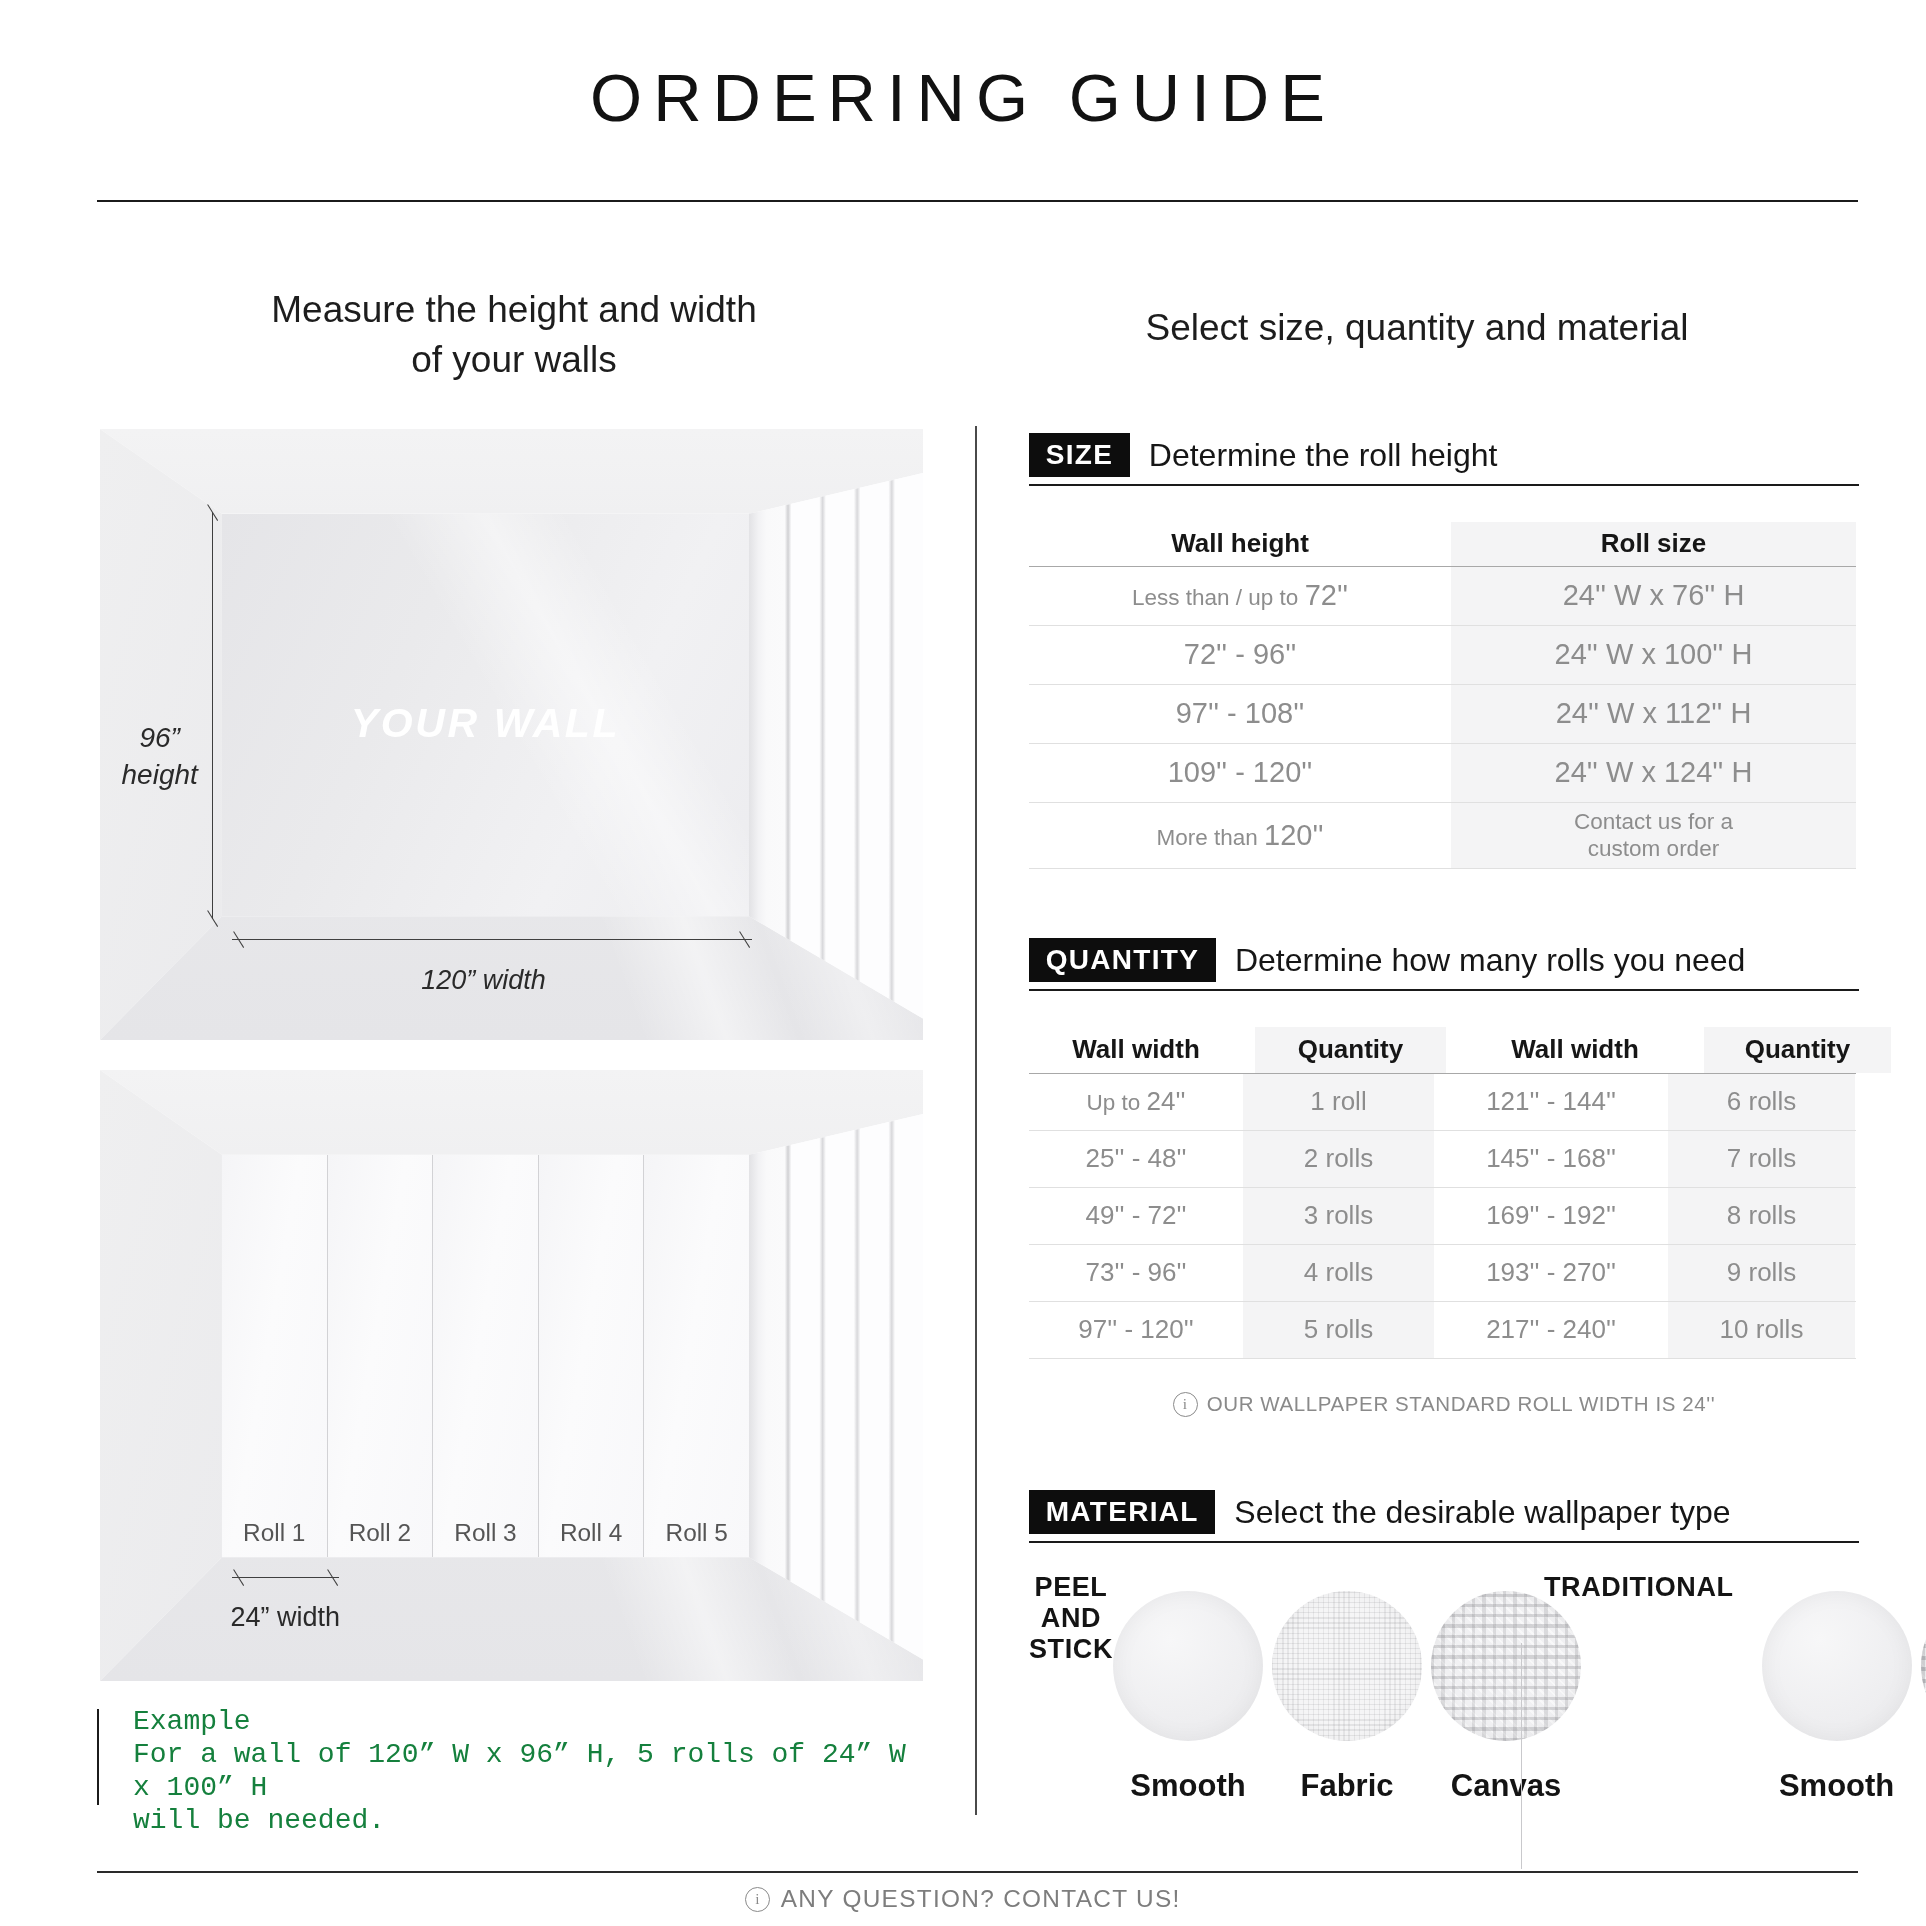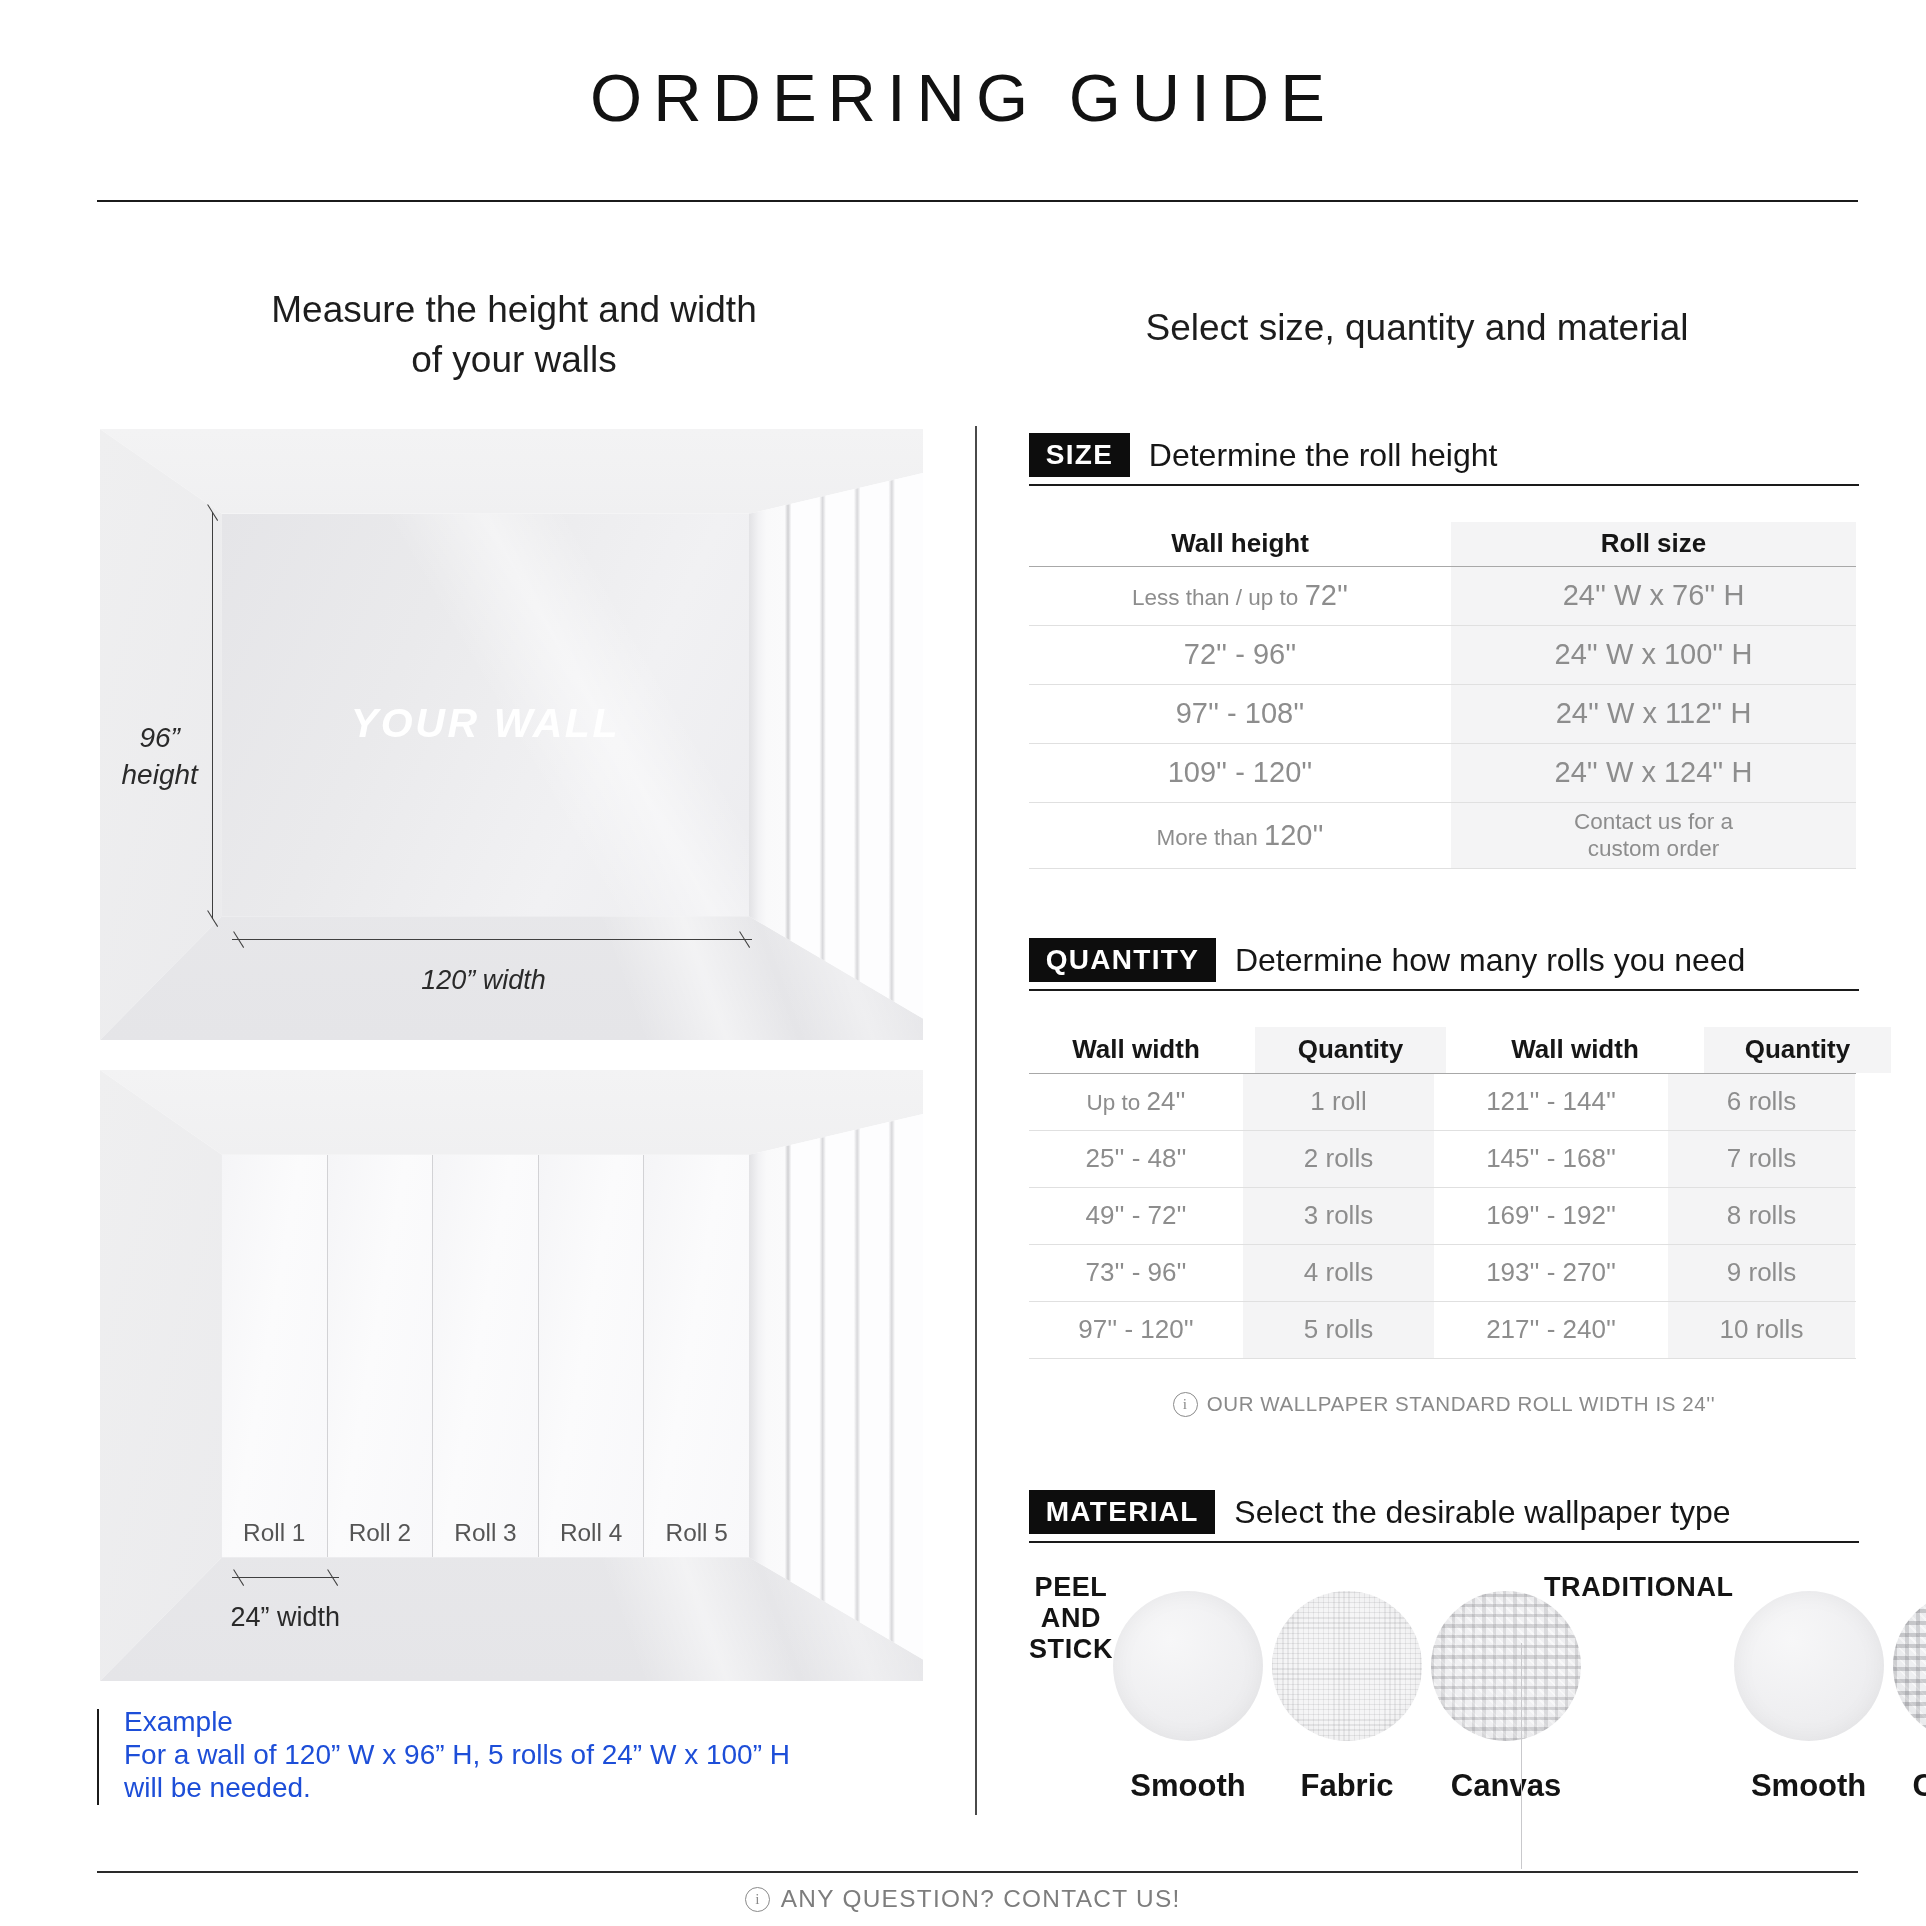--- a/index.html
+++ b/index.html
@@ -93,21 +93,21 @@
     background:linear-gradient(100deg,#f5f5f7 0%,#fbfbfc 45%,#f8f8fa 100%);
   }
   .panel:last-child{border-right:none;}
   .panel .roll-label{
     position:absolute;left:0;right:0;bottom:2.5%;text-align:center;
     font-size:24.4px;color:#555555;
   }
   
   .example{position:absolute;left:97px;top:1705px;width:828px;}
   .example-bar{position:absolute;left:0;top:3.9px;width:1.9px;height:96px;background:#1b1b1b;}
-  .example-text{margin-left:27px;font-size:28px;line-height:33px;color:#1d4ed8;}
+  .example-text{margin-left:36px;font-size:28px;line-height:33px;color:#15803d;font-family:Liberation Mono, monospace;}
   
   .section{position:absolute;left:1029px;width:830px;}
   .sec-size{top:434px;} .sec-quantity{top:939px;} .sec-material{top:1491px;}
   .sec-head{display:flex;align-items:center;height:42px;}
   .sec-tag{
     background:#0d0d0d;color:#ffffff;font-size:28px;font-weight:700;letter-spacing:1.3px;
     padding:5.8px 16.7px;display:inline-block;
   }
   .sec-subtitle{font-size:32px;color:#161616;margin-left:19px;white-space:nowrap;}
   .sec-underline{margin-top:7.7px;height:1.9px;background:#1a1a1a;width:100%;}
@@ -131,21 +131,21 @@
     display:flex;align-items:center;justify-content:center;gap:9px;
   }
   .info-icon{
     display:inline-flex;align-items:center;justify-content:center;
     width:23px;height:23px;border:1.9px solid #8a8a8a;border-radius:50%;
     font-size:15.4px;color:#8a8a8a;font-family:"Liberation Serif","DejaVu Serif",serif;flex:none;
   }
   
   .groups{position:relative;margin-top:29.5px;display:flex;}
   .group{display:flex;}
-  .group-peel{width:470px;} .group-trad{margin-left:45px;width:312px;}
+  .group-peel{width:470px;} .group-trad{margin-left:45px;width:312px;gap:28px;}
   .group-title{text-align:center;font-size:27px;font-weight:700;letter-spacing:0.6px;color:#141414;}
   .swatch-row{display:flex;gap:9px;margin-top:19px;justify-content:center;}
   .swatch{width:150px;display:flex;flex-direction:column;align-items:center;}
   .circle{width:150px;height:150px;border-radius:50%;}
   .tex-smooth{
     background:radial-gradient(circle at 38% 32%,#f7f7f8 0%,#efeff1 55%,#e9e9eb 100%);
     box-shadow:inset 0 0 23px rgba(0,0,0,.05);
   }
   .tex-fabric{
     background-color:#f5f5f6;

